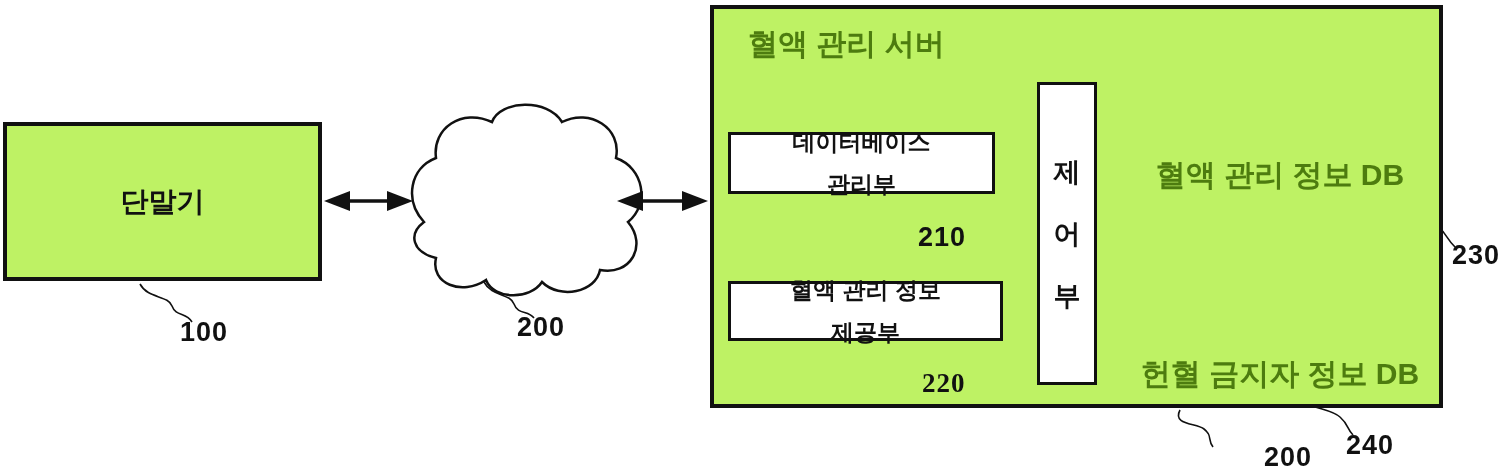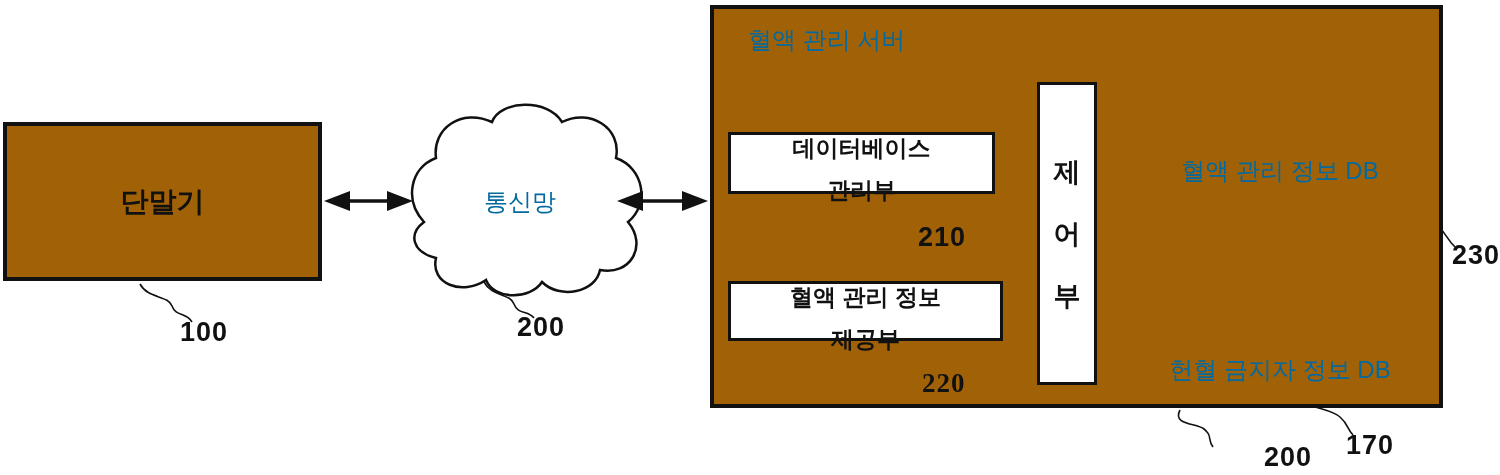--- a/index.html
+++ b/index.html
@@ -17,56 +17,57 @@
   }
   #shapes {
     position: absolute;
     left: 0; top: 0;
     width: 1500px;
     height: 475px;
   }
   .box {
     position: absolute;
     border: 4px solid #111111;
-    background: #a16207;
+    background: #bef264;
     display: flex;
     align-items: center;
     justify-content: center;
     box-sizing: border-box;
   }
   .innerbox {
     position: absolute;
     border: 3px solid #111111;
     background: #ffffff;
     display: flex;
     flex-direction: column;
     align-items: center;
+    justify-content: center;
     box-sizing: border-box;
     line-height: 1.15;
     gap: 16px;
   }
   .blabel {
     font-weight: bold;
     color: #111111;
     text-align: center;
   }
   .t28 { font-size: 28px; }
   .t23 { font-size: 23px; }
   .ref {
     position: absolute;
     font-weight: bold;
     font-size: 27px;
     color: #111111;
     letter-spacing: 1px;
   }
   .overlay-label {
     position: absolute;
-    font-weight: normal;
-    font-size: 24px;
-    color: #0369a1;
+    font-weight: bold;
+    font-size: 30px;
+    color: #4d7c0f;
     text-align: center;
   }
   .controller {
     position: absolute;
     left: 1037px; top: 82px;
     width: 60px; height: 303px;
     border: 3px solid #111111;
     background: #ffffff;
     display: flex;
     flex-direction: column;
@@ -143,21 +144,20 @@
     <path fill="none" stroke="#111111" stroke-width="1.6" d="M905,341 C897,357 921,354 931,352 C943,350 941,362 947,371"></path>
     <path fill="none" stroke="#111111" stroke-width="1.6" d="M1392,207 C1400,222 1428,216 1438,226 C1448,236 1446,238 1455,247"></path>
     <path fill="none" stroke="#111111" stroke-width="1.6" d="M1180,410 C1172,425 1196,423 1204,429 C1213,436 1207,439 1213,447"></path>
     <path fill="none" stroke="#111111" stroke-width="1.6" d="M1295,392 C1301,409 1330,407 1340,417 C1349,425 1347,429 1353,435"></path>
   </svg>
 
   <div class="box" style="left:3px; top:122px; width:319px; height:159px;">
     <span class="blabel t28">단말기</span>
   </div>
 
-  <div class="overlay-label" style="left:450px; top:186px; width:140px;">통신망</div>
 
   <div class="box" style="left:710px; top:5px; width:733px; height:403px; justify-content:flex-start; align-items:flex-start;"></div>
 
   <div class="overlay-label" style="left:748px; top:24px; text-align:left;">혈액 관리 서버</div>
 
   <div class="innerbox" style="left:728px; top:132px; width:267px; height:62px;">
     <span class="blabel t23">데이터베이스</span>
     <span class="blabel t23">관리부</span>
   </div>
 
@@ -174,15 +174,15 @@
 
   <div class="overlay-label" style="left:1137px; top:155px; width:286px;">혈액 관리 정보 DB</div>
   <div class="overlay-label" style="left:1137px; top:317px; width:286px;margin-top:37px;">헌혈 금지자 정보 DB</div>
 
   <div class="ref" style="left:180px; top:317px;">100</div>
   <div class="ref" style="left:517px; top:312px;">200</div>
   <div class="ref" style="left:918px; top:222px;">210</div>
   <div class="ref" style="left:922px; top:368px;font-family:Liberation Serif, serif;">220</div>
   <div class="ref" style="left:1452px; top:240px;">230</div>
   <div class="ref" style="left:1264px; top:442px;">200</div>
-  <div class="ref" style="left:1346px; top:430px;">170</div>
+  <div class="ref" style="left:1346px; top:430px;">240</div>
 
 </div>
 
 </body></html>

